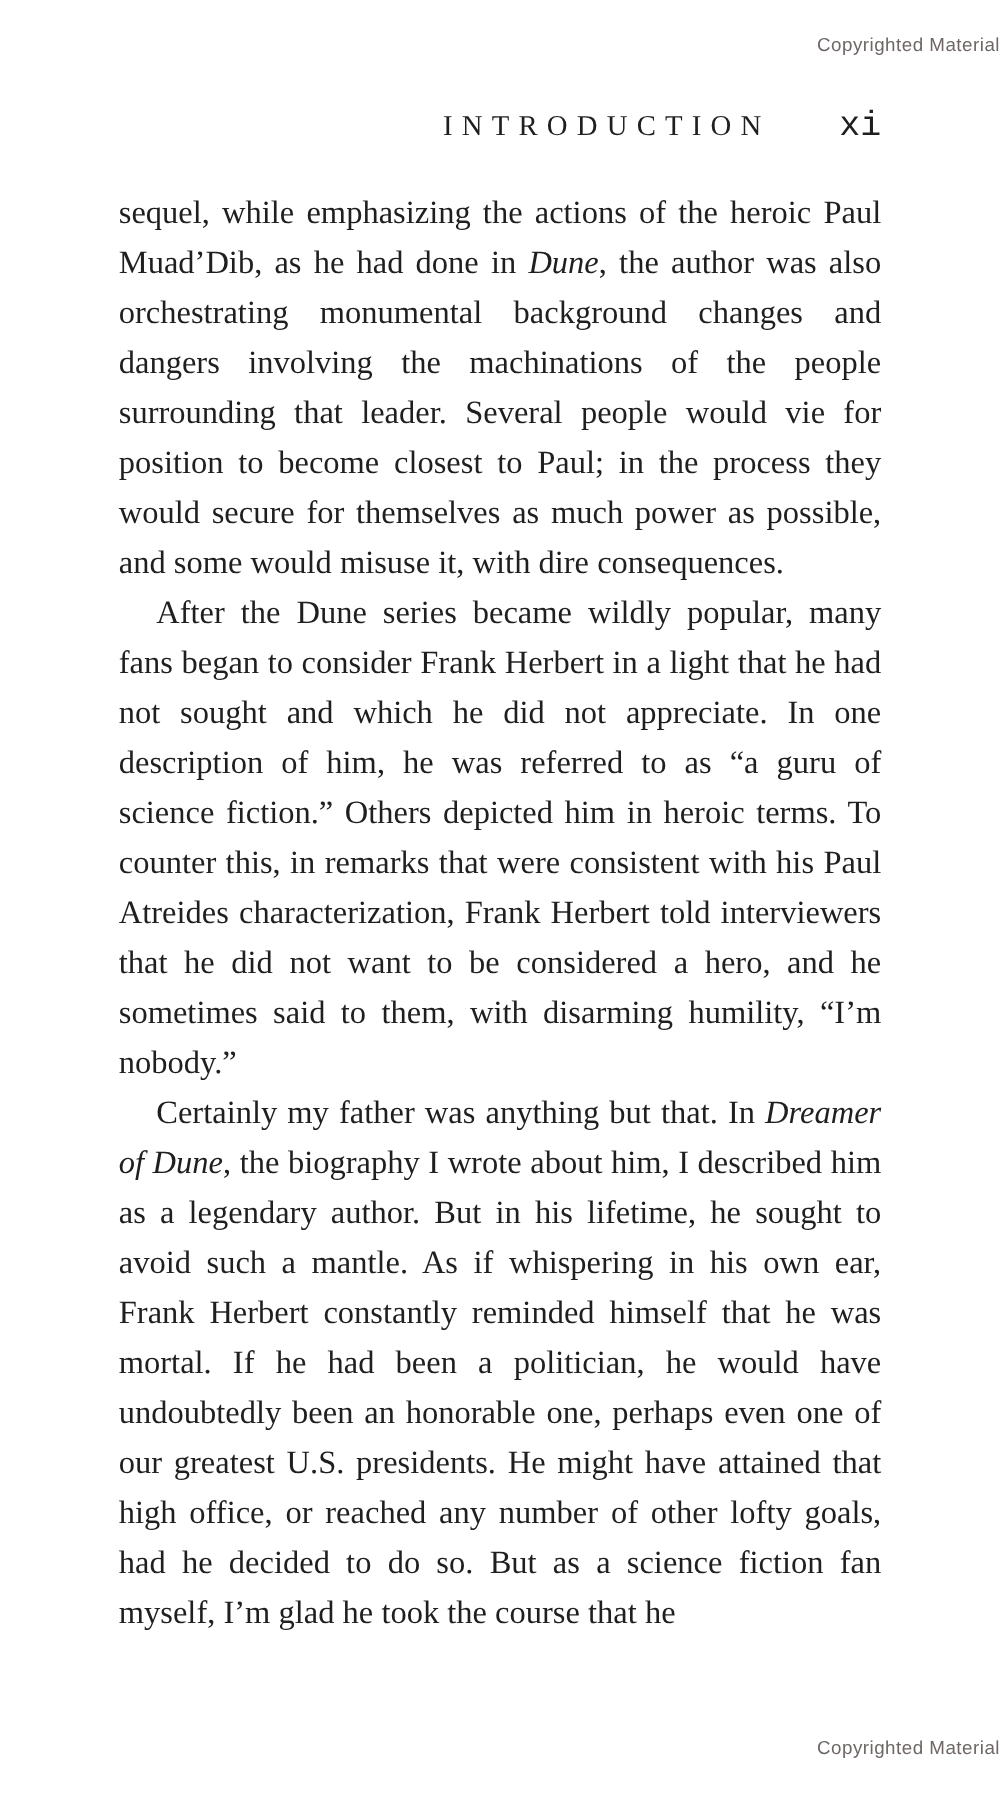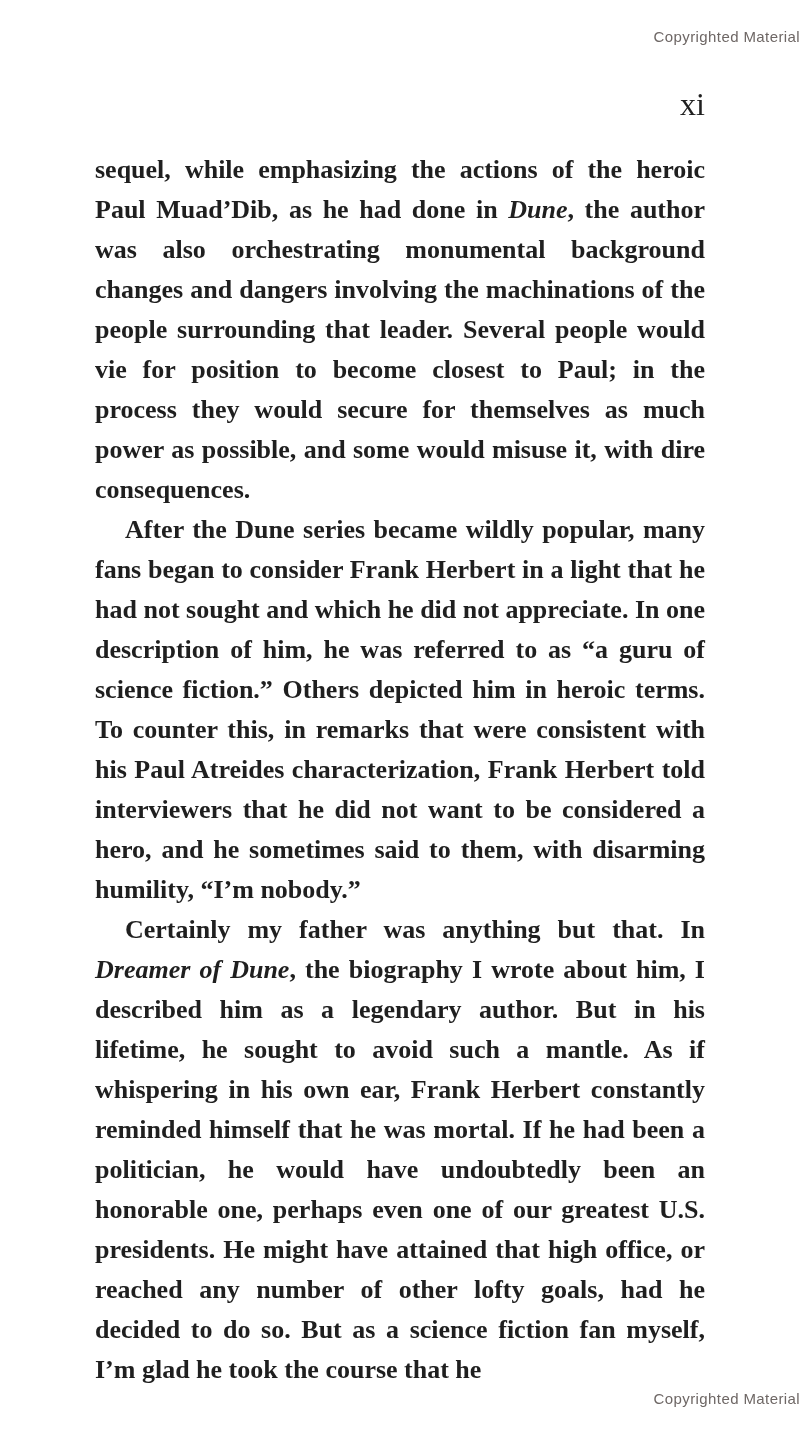--- a/index.html
+++ b/index.html
@@ -41,44 +41,45 @@
     gap: 55px;
   }
   .chapter-title {
     font-size: 23px;
     letter-spacing: 0.32em;
     color: var(--body-text);
     text-indent: 0.32em; 
     white-space: nowrap;
   }
   .page-number {
-    font-size: 32px;
+    font-size: 28px;
     color: var(--body-text);
+    font-family: Liberation Mono, monospace;
   }
   .body-text {
     position: absolute;
     top: 150px;
     left: 95px;
     right: 95px;
     font-size: 26px;
     line-height: 40px;
     text-align: justify;
     color: var(--body-text);
-    font-weight: bold;
   }
   .body-paragraph { margin: 0; }
   .body-paragraph.indented { text-indent: 30px; }
   .body-paragraph em { font-style: italic; }
 </style>
 </head>
 <body>
 
 <div class="copyright-notice copyright-top">Copyrighted Material</div>
 
 <div class="running-header">
+  <span class="chapter-title">INTRODUCTION</span>
   <span class="page-number">xi</span>
 </div>
 
 <div class="body-text">
     <p class="body-paragraph"><span>sequel, while emphasizing the actions of the heroic Paul Muad’Dib, as he had done in </span><em>Dune</em><span>, the author was also orchestrating monumental background changes and dangers involving the machinations of the people surrounding that leader. Several people would vie for position to become closest to Paul; in the process they would secure for themselves as much power as possible, and some would misuse it, with dire consequences.</span></p>
     <p class="body-paragraph indented"><span>After the Dune series became wildly popular, many fans began to consider Frank Herbert in a light that he had not sought and which he did not appreciate. In one description of him, he was referred to as “a guru of science fiction.” Others depicted him in heroic terms. To counter this, in remarks that were consistent with his Paul Atreides characterization, Frank Herbert told interviewers that he did not want to be considered a hero, and he sometimes said to them, with disarming humility, “I’m nobody.”</span></p>
     <p class="body-paragraph indented"><span>Certainly my father was anything but that. In </span><em>Dreamer of Dune</em><span>, the biography I wrote about him, I described him as a legendary author. But in his lifetime, he sought to avoid such a mantle. As if whispering in his own ear, Frank Herbert constantly reminded himself that he was mortal. If he had been a politician, he would have undoubtedly been an honorable one, perhaps even one of our greatest U.S. presidents. He might have attained that high office, or reached any number of other lofty goals, had he decided to do so. But as a science fiction fan myself, I’m glad he took the course that he</span></p>
   </div>
 
 <div class="copyright-notice copyright-bottom">Copyrighted Material</div>

